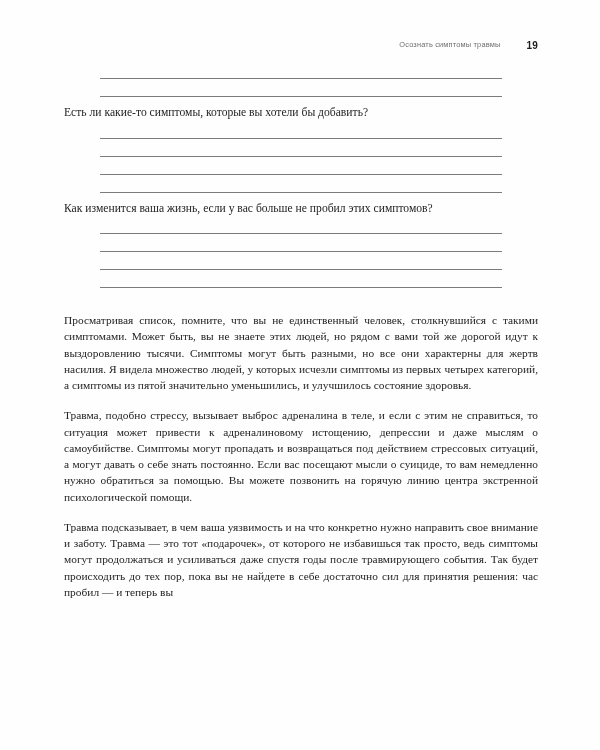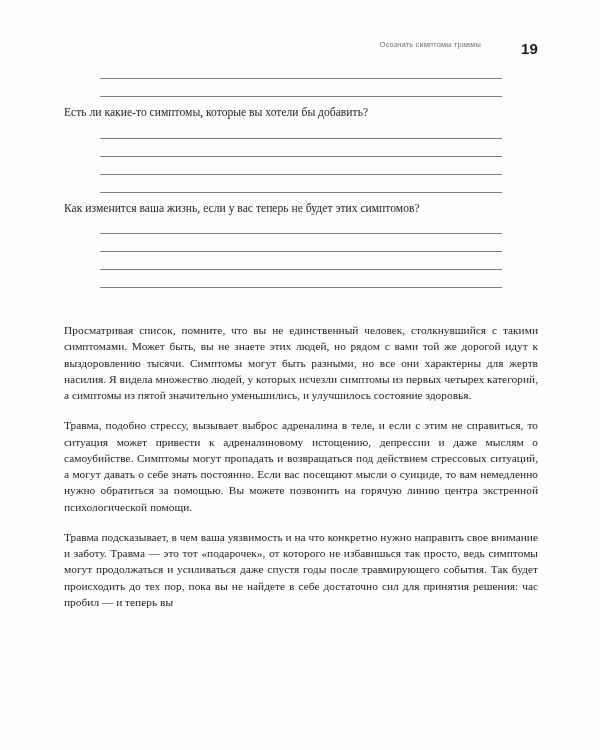--- a/index.html
+++ b/index.html
@@ -36,24 +36,24 @@
   }
   .running-head-title {
     font-family: "Liberation Sans", "DejaVu Sans", sans-serif;
     font-size: 7.4px;
     letter-spacing: 0.18px;
     color: #6e6e6e;
     white-space: nowrap;
   }
   .running-head-folio {
     font-family: "Liberation Sans", "DejaVu Sans", sans-serif;
-    font-size: 15px;
+    font-size: 10px;
     font-weight: bold;
     color: #1d1d1d;
-    margin-left: 40px;
+    margin-left: 26px;
     letter-spacing: 0.2px;
   }
 
   
   .content {
     position: absolute;
     top: 72px;
     left: 64px;
     width: 474px;
   }
@@ -83,21 +83,21 @@
     font-size: 11.6px;
     line-height: 1.34;
     color: #232323;
     letter-spacing: 0.01px;
   }
   .question + .rule-group {
     margin-top: 17px;
   }
 
   .body-block {
-    margin-top: 34px;
+    margin-top: 24px;
   }
   p.para {
     margin: 0;
     font-size: 11.4px;
     line-height: 1.425;
     text-align: justify;
     text-justify: inter-word;
     color: #242424;
     hyphens: manual;
   }
@@ -126,21 +126,21 @@
         <div class="q-block">
           <div class="question">Есть ли какие-то симптомы, которые вы хотели бы добавить?</div>
           <div class="rule-group">
             <div class="rule-line"></div>
             <div class="rule-line"></div>
             <div class="rule-line"></div>
             <div class="rule-line"></div>
           </div>
         </div>
         <div class="q-block">
-          <div class="question">Как изменится ваша жизнь, если у вас теперь не будет этих симптомов?</div>
+          <div class="question">Как изменится ваша жизнь, если у вас больше не пробил этих симптомов?</div>
           <div class="rule-group">
             <div class="rule-line"></div>
             <div class="rule-line"></div>
             <div class="rule-line"></div>
             <div class="rule-line"></div>
           </div>
         </div>
       </div>
 
     <div class="body-block" id="body-host">

